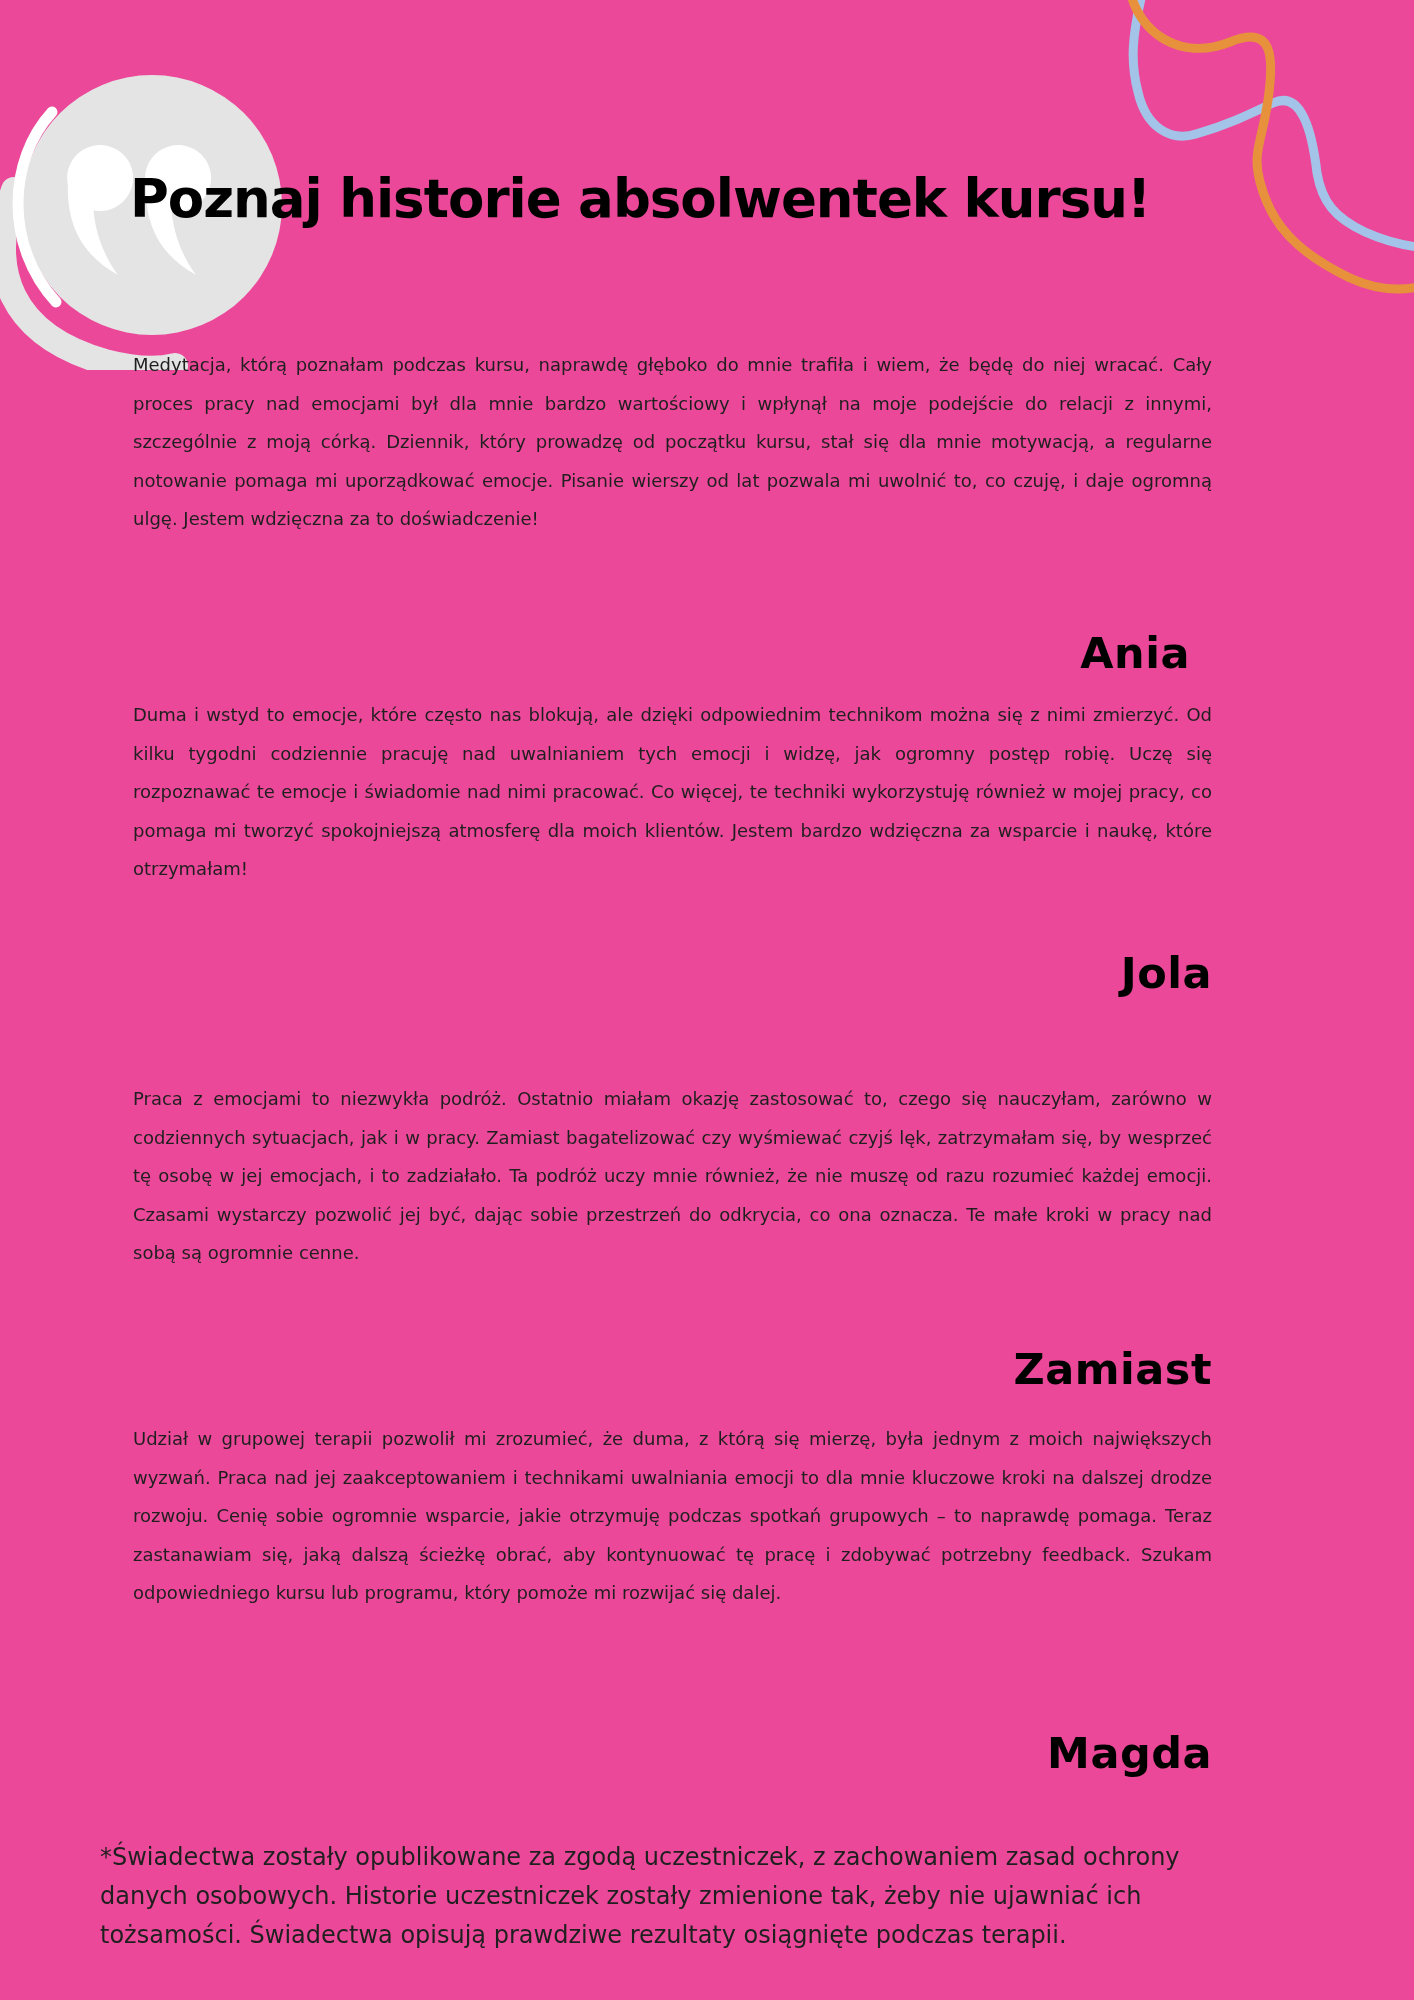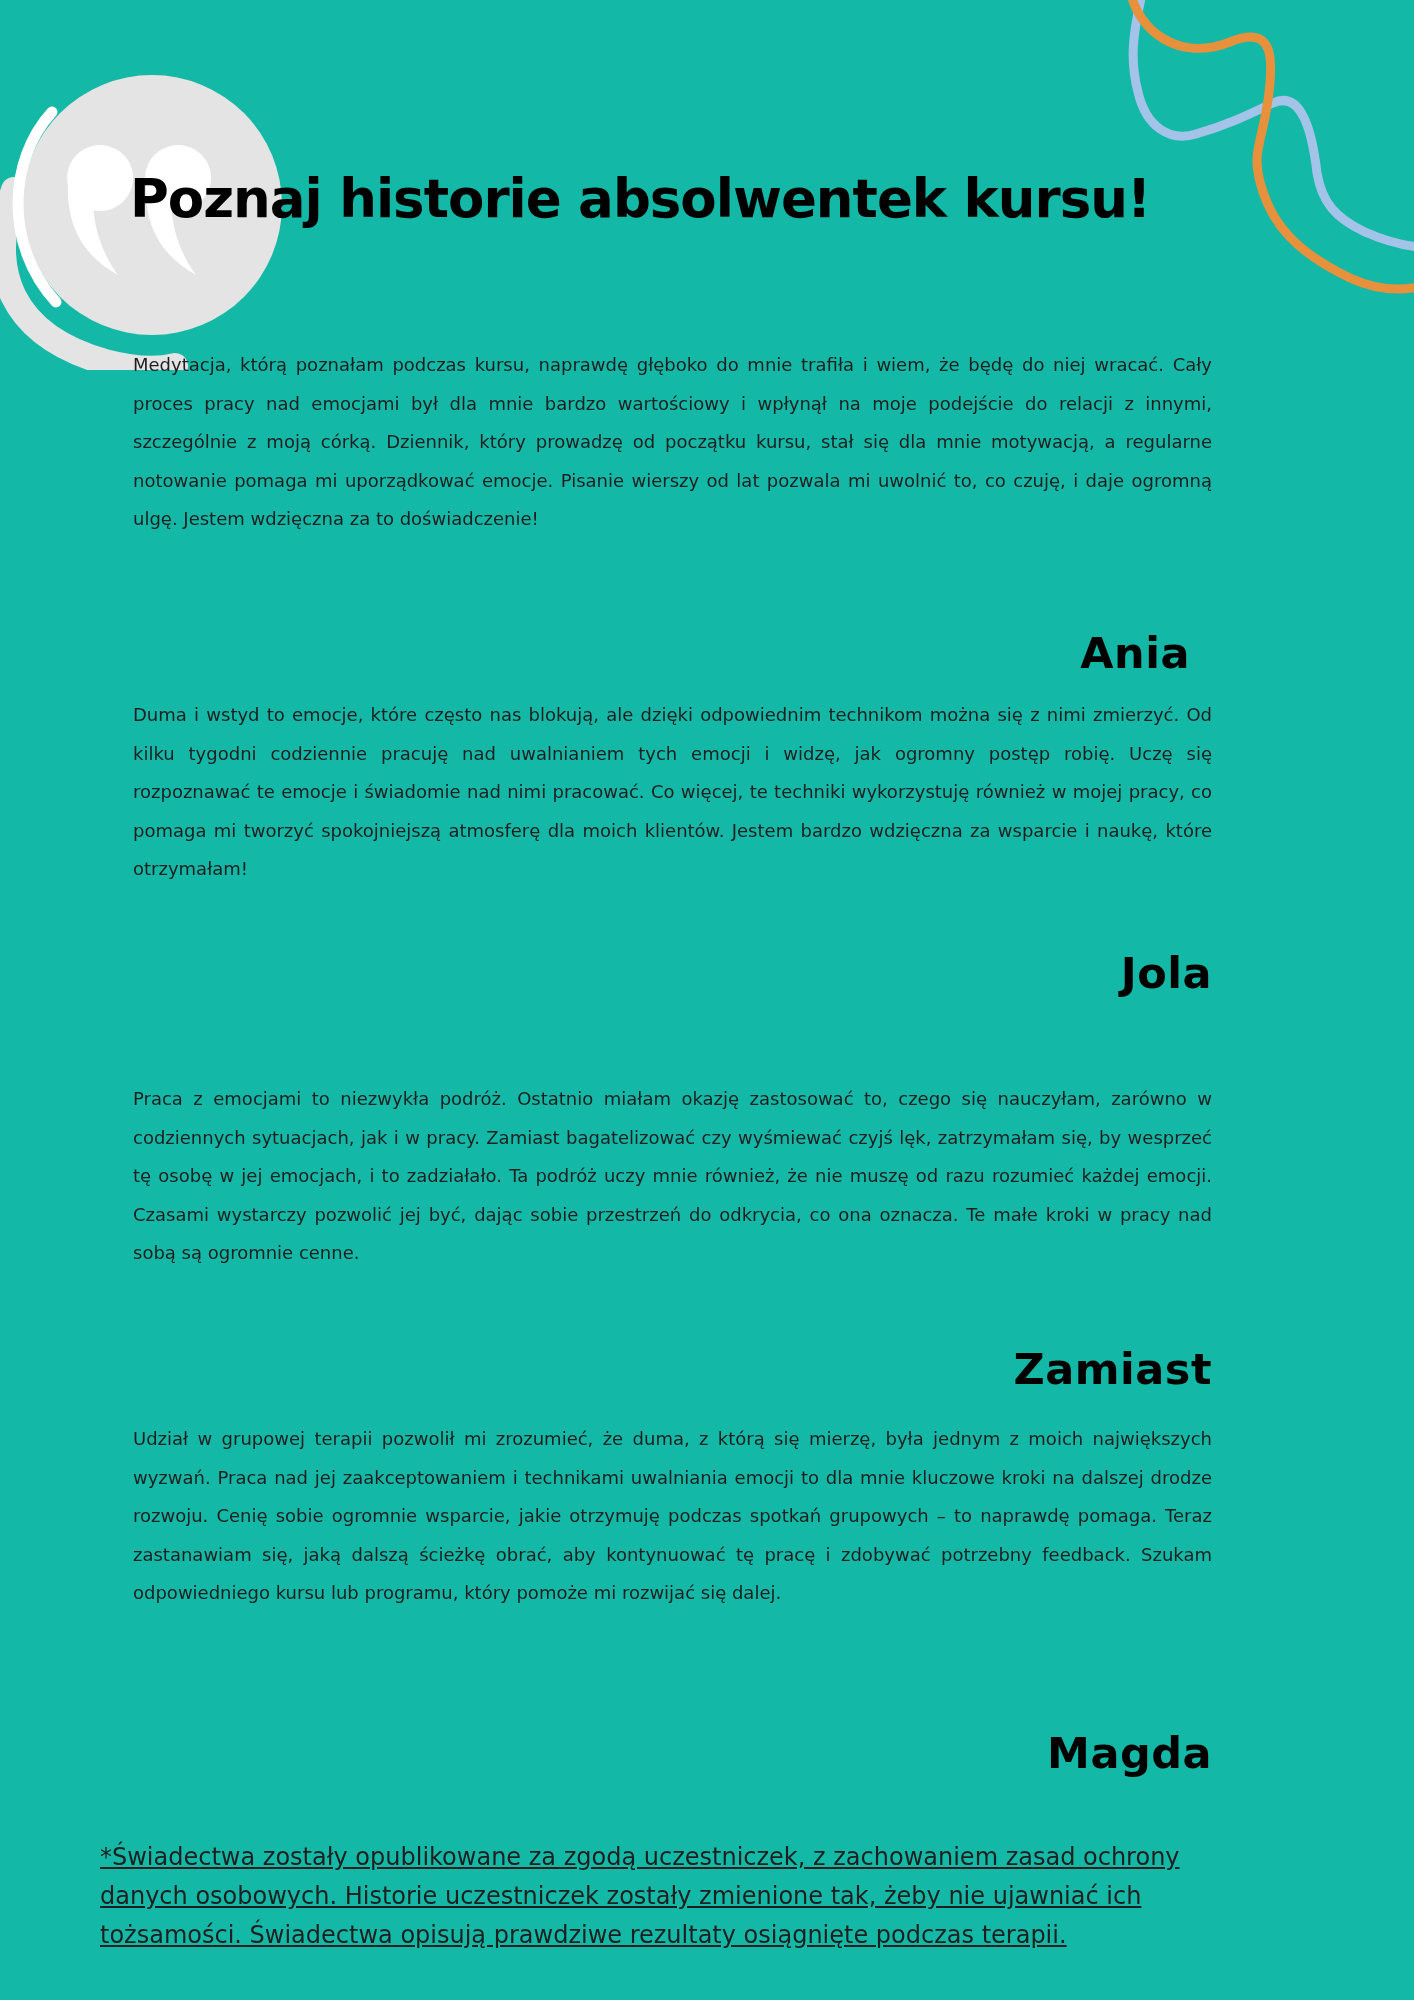--- a/index.html
+++ b/index.html
@@ -4,21 +4,21 @@
 <style>
   html, body {
     margin: 0;
     padding: 0;
     background: #ffffff;
   }
   .page {
     position: relative;
     width: 1414px;
     height: 2000px;
-    background: #14b8a6;
+    background: #ec4899;
     overflow: hidden;
     font-family: "DejaVu Sans", "Liberation Sans", sans-serif;
     color: #1e1e1e;
   }
   .ornament {
     position: absolute;
     pointer-events: none;
   }
   .ornament.quote-bubble { left: 0; top: 70px; }
   .ornament.waves { left: 1034px; top: 0; }
@@ -74,21 +74,20 @@
     position: absolute;
     left: 100px;
     top: 1838px;
     width: 1140px;
     margin: 0;
     font-size: 24px;
     line-height: 39px;
     font-weight: 400;
     color: #1f1f1f;
     text-align: left;
-    text-decoration: underline;
   }
 </style>
 </head>
 <body>
 
 <div class="page">
 
   <svg class="ornament quote-bubble" width="310" height="300" viewBox="0 0 310 300" aria-hidden="true">
 
     <path d="M 14 120 C -14 200 10 265 105 292 C 140 301 160 300 175 296" fill="none" stroke="#e4e4e4" stroke-width="26" stroke-linecap="round"></path>

